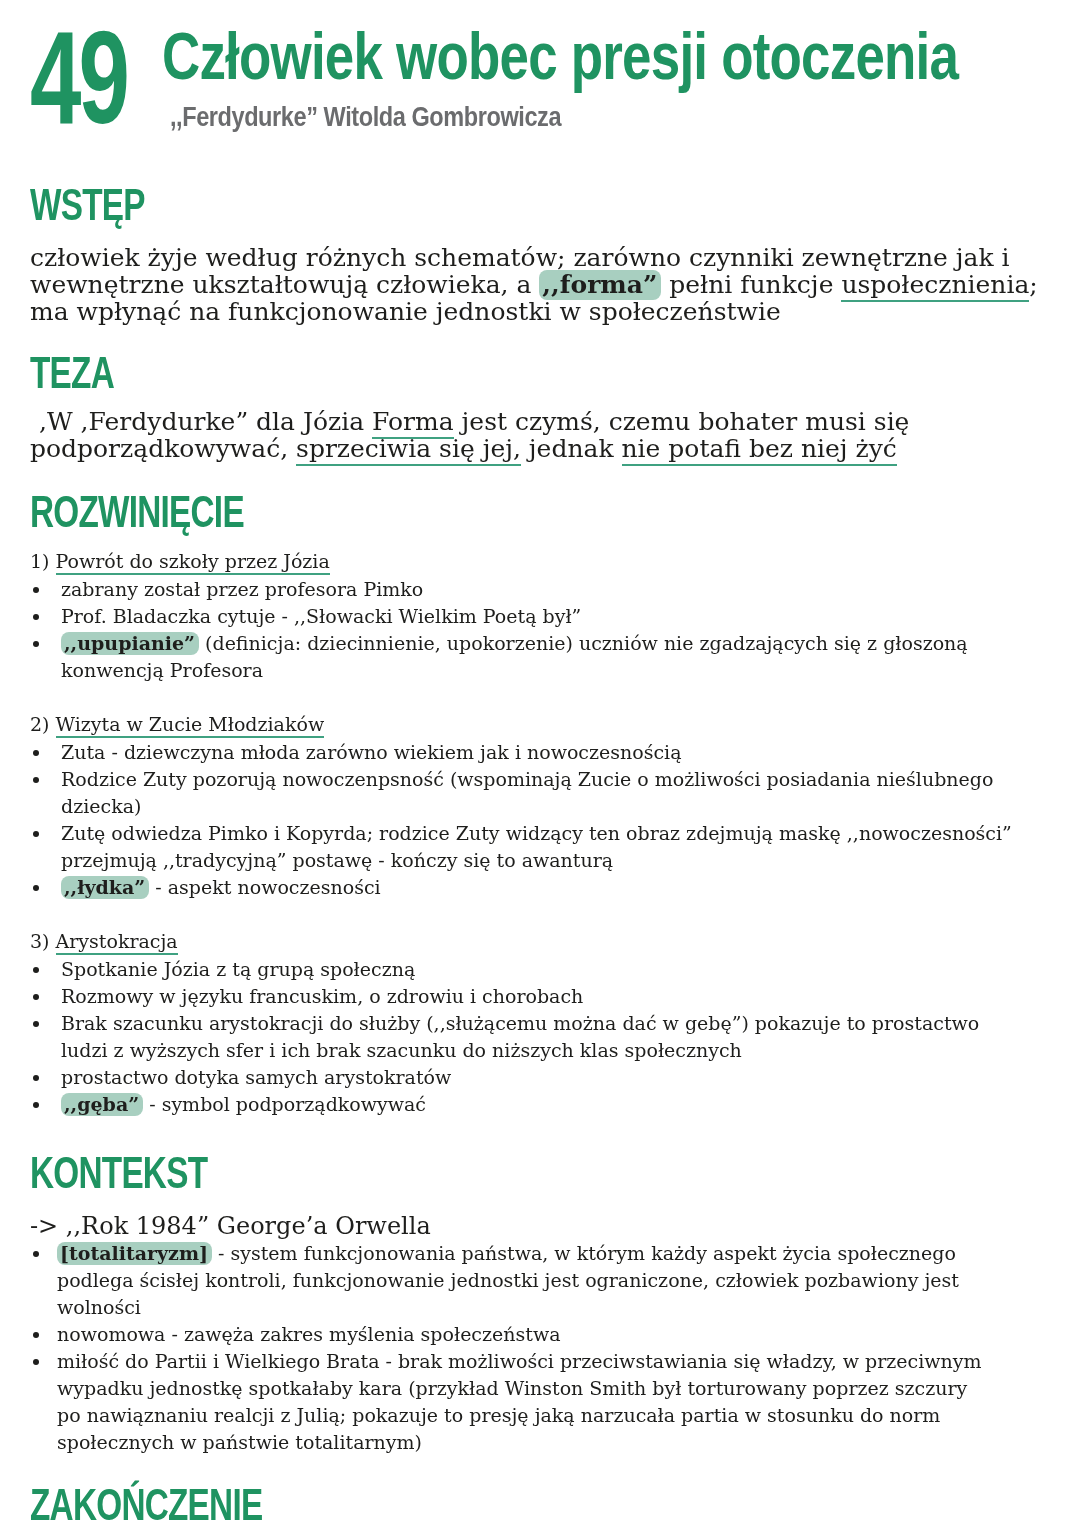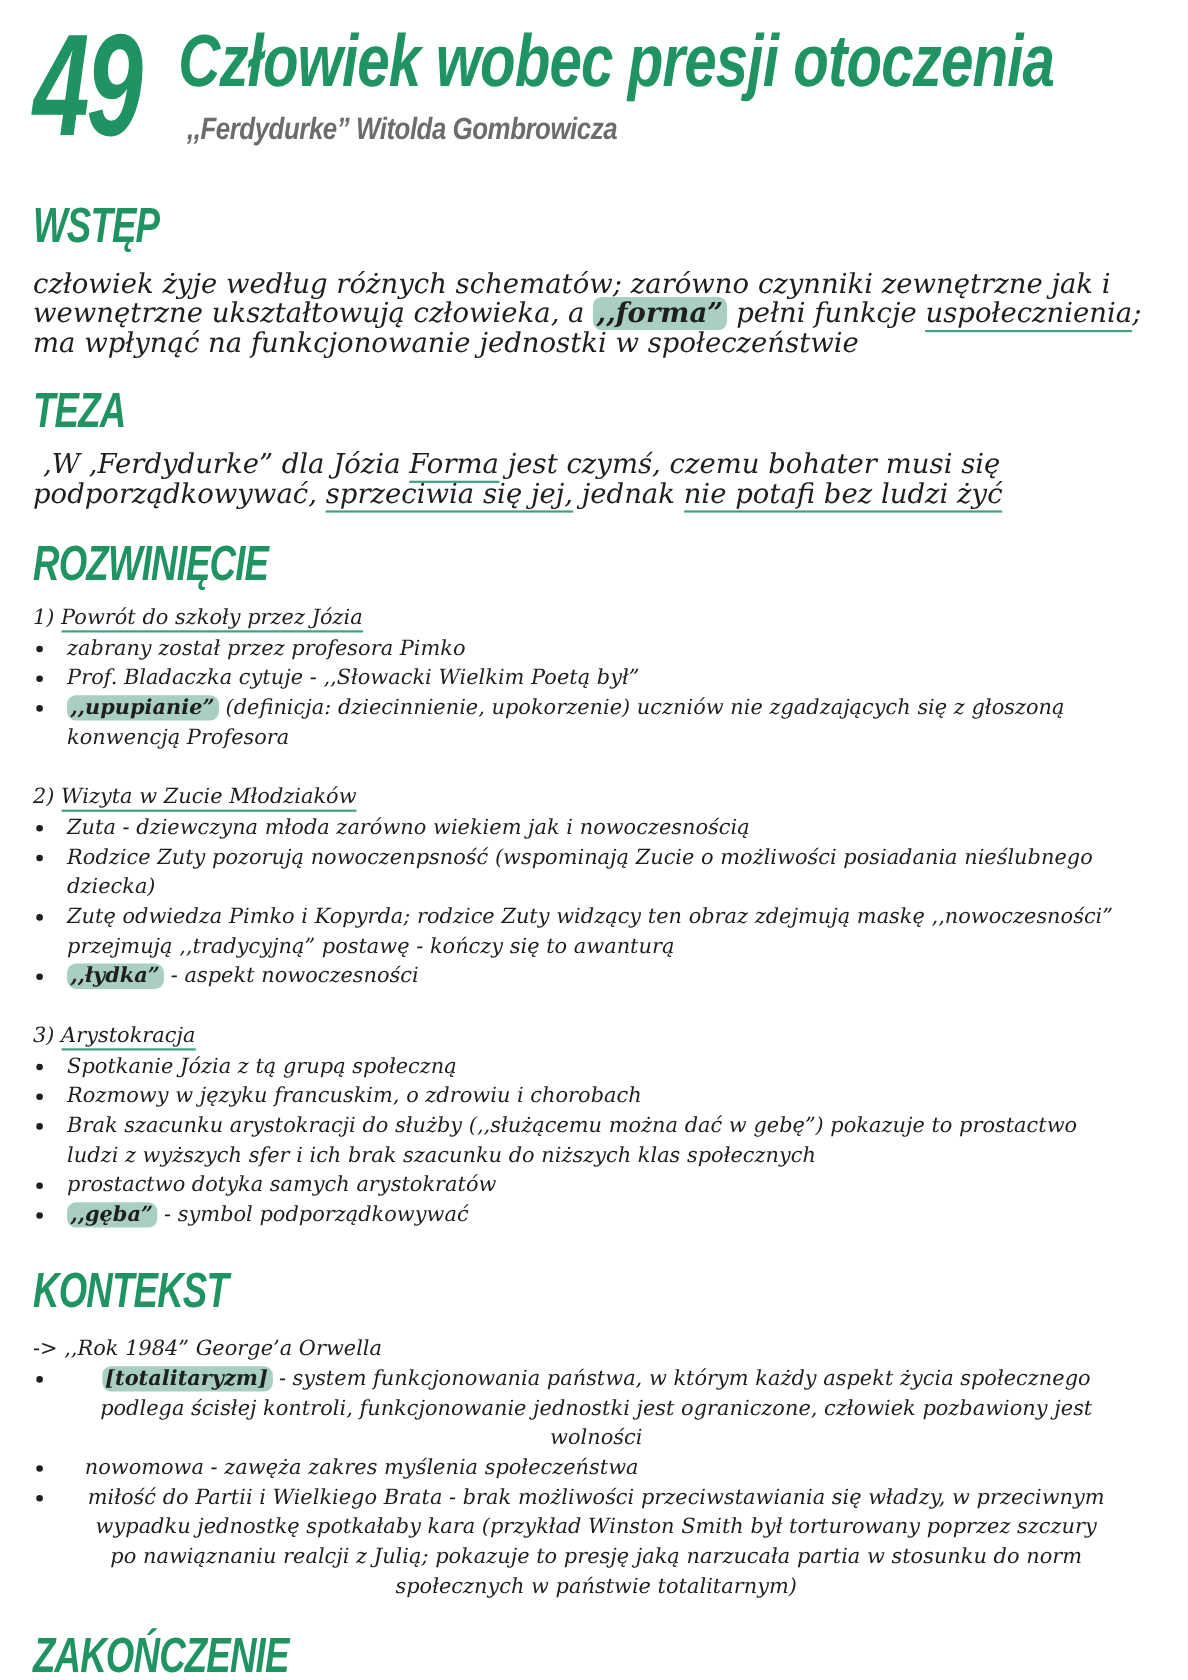--- a/index.html
+++ b/index.html
@@ -14,21 +14,20 @@
   html, body { background: var(--paper); }
   .page {
     position: relative;
     width: 1080px;
     height: 1527px;
     background: var(--paper);
     padding: 20px 30px 0 30px;
     overflow: hidden;
     font-family: "DejaVu Serif", serif;
     color: var(--text);
-    font-style: italic;
   }
   
   .header { display: flex; align-items: flex-start; margin-bottom: 46px; }
   .lesson-number {
     font-family: "Liberation Sans", sans-serif;
     font-weight: 700;
     font-size: 132px;
     line-height: 0.88;
     color: var(--green);
     transform: scaleX(0.70);
@@ -90,35 +89,35 @@
   .num-line { font-size: 19px; line-height: 27px; margin-bottom: 1px; }
   .bullet { display: flex; align-items: flex-start; }
   .dot {
     flex: none;
     width: 6px; height: 6px;
     border-radius: 50%;
     background: var(--text);
     margin: 11px 0 0 3px;
   }
   .btext { font-size: 19px; line-height: 27px; margin-left: 22px; max-width: 960px; }
-  .kontekst .btext { margin-left: 38px; max-width: 930px; text-align: center; }
+  .kontekst .btext { margin-left: 18px; max-width: 930px; }
   
   .sec-wstep   { margin-bottom: 0; }
   .sec-wstep .sec-h { margin-bottom: 17px; }
   .sec-teza    { margin-top: 25px; }
   .sec-teza .sec-h { margin-bottom: 13px; }
   .sec-rozw    { margin-top: 27px; }
   .sec-rozw .sec-h { margin-bottom: 14px; }
   .rozw-item   { margin-top: 27px; }
   .rozw-item:first-of-type { margin-top: 0; }
   .sec-kontekst { margin-top: 32px; }
   .sec-kontekst .sec-h { margin-bottom: 18px; }
   .sec-zakon   { margin-top: 26px; }
   .sec-zakon .sec-h { margin-bottom: 15px; }
-  .intro-line  { font-size: 19px; line-height: 27px; }
+  .intro-line  { font-size: 24px; line-height: 27px; }
 </style>
 </head>
 <body>
 
 <div class="page">
 
   <header class="header">
     <div class="lesson-number">49</div>
     <div class="header-text">
       <h1 class="title">Człowiek wobec presji otoczenia</h1>
@@ -126,21 +125,21 @@
     </div>
   </header>
 
   <section class="sec-wstep">
     <h2 class="sec-h">WSTĘP</h2>
     <p class="body-text"><span>człowiek żyje według różnych schematów; zarówno czynniki zewnętrzne jak i wewnętrzne ukształtowują człowieka, a </span><span class="hl">,,forma”</span><span> pełni funkcje </span><span class="ul">uspołecznienia</span><span>; ma wpłynąć na funkcjonowanie jednostki w społeczeństwie</span></p>
   </section>
 
   <section class="sec-teza">
     <h2 class="sec-h">TEZA</h2>
-    <p class="body-text indent1"><span>,W ,Ferdydurke” dla Józia </span><span class="ul">Forma</span><span> jest czymś, czemu bohater musi się podporządkowywać, </span><span class="ul">sprzeciwia się jej,</span><span> jednak </span><span class="ul">nie potafi bez ludzi żyć</span></p>
+    <p class="body-text indent1"><span>,W ,Ferdydurke” dla Józia </span><span class="ul">Forma</span><span> jest czymś, czemu bohater musi się podporządkowywać, </span><span class="ul">sprzeciwia się jej,</span><span> jednak </span><span class="ul">nie potafi bez niej żyć</span></p>
   </section>
 
   <section class="sec-rozw">
     <h2 class="sec-h">ROZWINIĘCIE</h2>
 
     <div class="rozw-item">
       <p class="num-line"><span>1) </span><span class="ul">Powrót do szkoły przez Józia</span></p>
       <div class="bullet">
           <span class="dot"></span>
           <p class="btext">zabrany został przez profesora Pimko</p>

